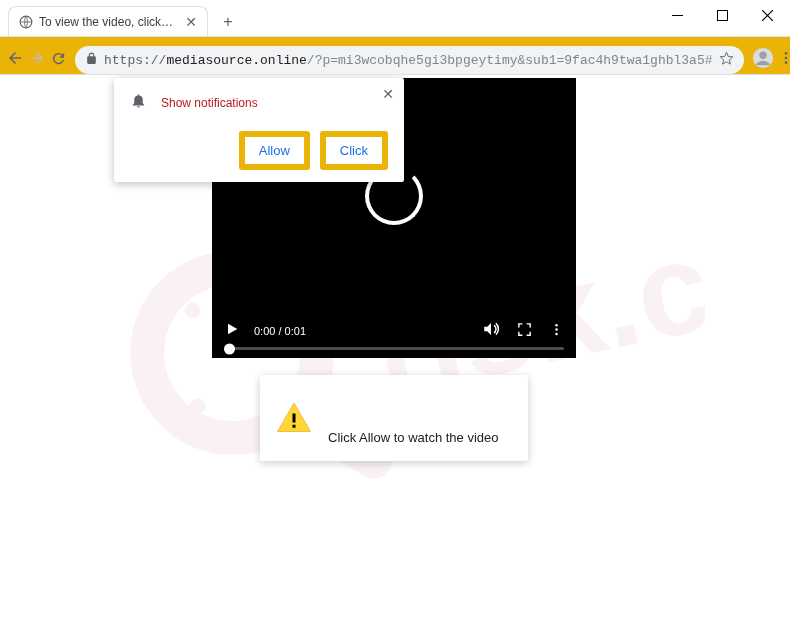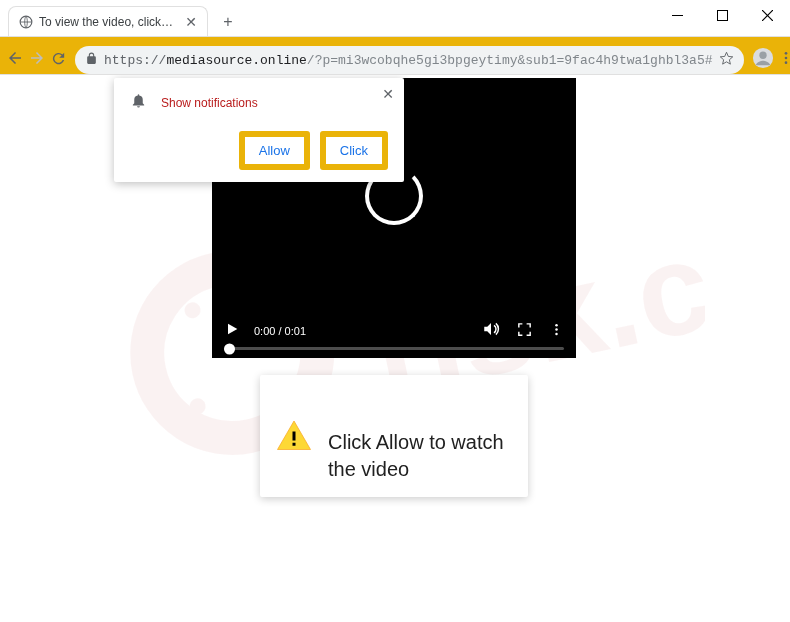--- a/index.html
+++ b/index.html
@@ -42,21 +42,21 @@
     .notif-title { font-size: 13px; color: #3c4043; margin-bottom: 12px; }
     .notif-row { display: flex; align-items: center; gap: 14px; margin-bottom: 18px; }
     .notif-bell { color: #5f6368; }
     .notif-text { font-size: 12px; color: #b91c1c; }
     .notif-close { position: absolute; right: 10px; top: 8px; color: #5f6368; font-size: 14px; cursor: pointer; }
     .notif-btns { display: flex; justify-content: flex-end; gap: 10px; }
     .notif-btn { border: 6px solid #eab308; background: #fff; color: #1a73e8; font-size: 13px; padding: 6px 14px; border-radius: 3px; cursor: pointer; }
 
     .hint-box { position: absolute; left: 260px; top: 300px; width: 268px; background: #fff; box-shadow: 0 2px 8px rgba(0,0,0,0.2); border-radius: 2px; padding: 14px 16px; display: flex; align-items: center; gap: 16px; }
     .warn-icon { width: 36px; height: 36px; flex-shrink: 0; }
-    .hint-text { font-size: 20px; color: #212121; line-height: 1.35; margin-top: 40px; }
+    .hint-text { font-size: 13px; color: #212121; line-height: 1.35; margin-top: 40px; }
   </style>
 </head>
 <body>
 
 <div class="titlebar">
   <div class="tab-strip">
     <div class="tab">
       <span class="tab-favicon">
         <svg width="14" height="14" viewBox="0 0 24 24">
             <circle cx="12" cy="12" r="10" fill="none" stroke="#5f6368" stroke-width="2"></circle>

